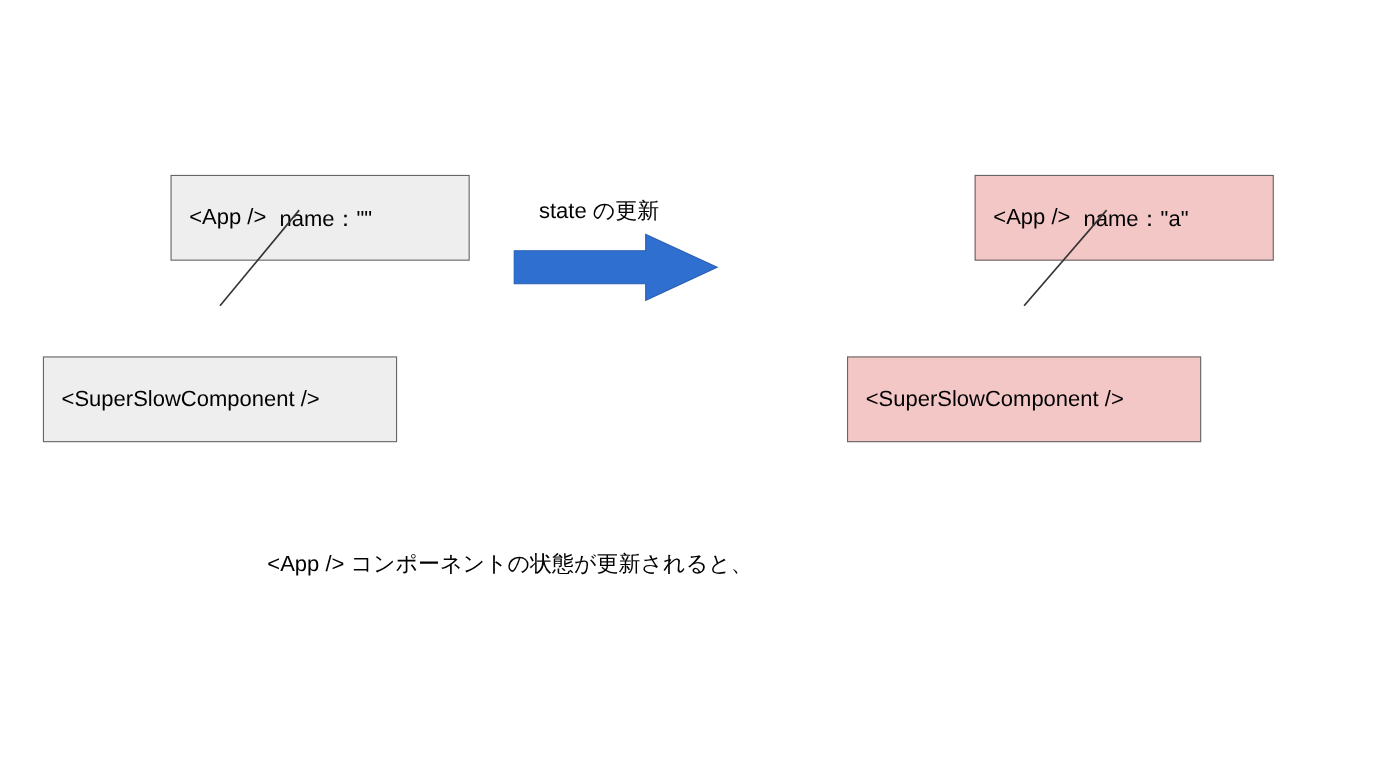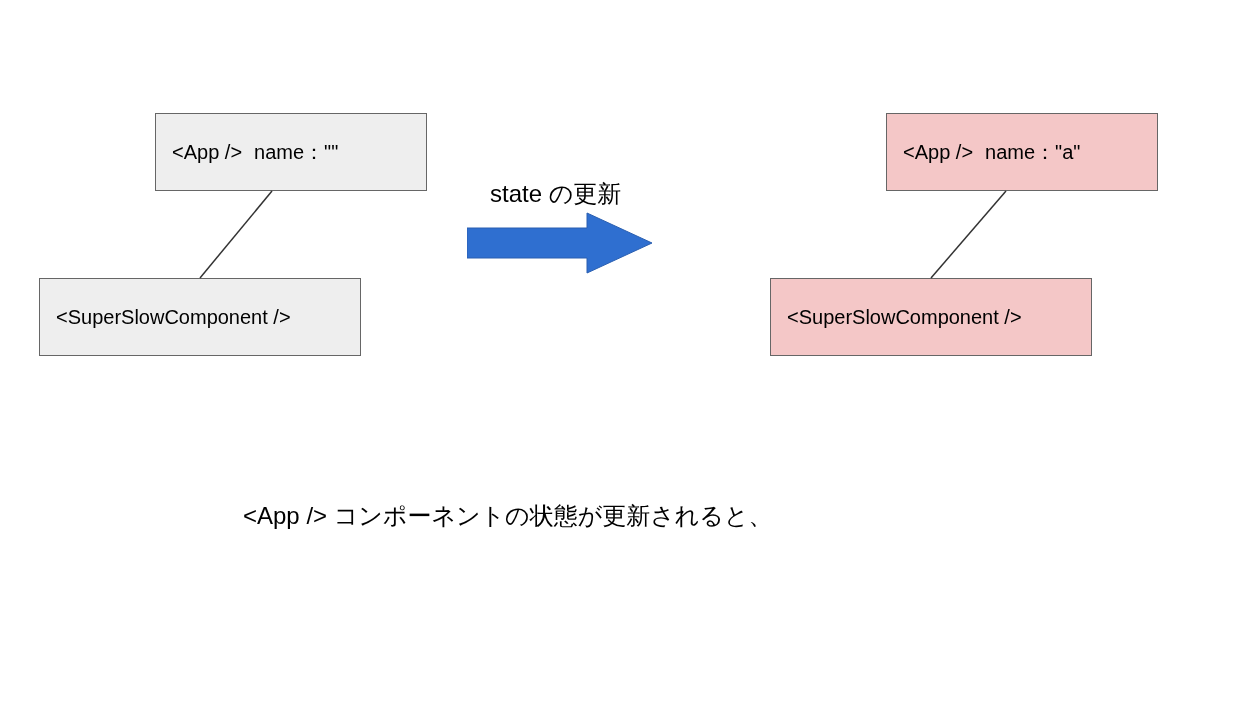--- a/index.html
+++ b/index.html
@@ -13,36 +13,37 @@
     color: #000;
     position: relative;
   }
   .box {
     position: absolute;
     border: 1px solid #666;
     display: flex;
     align-items: center;
     padding-left: 16px;
     box-sizing: border-box;
+    margin-top: 46px;
   }
   .box .inner-left {
     padding-right: 12px;
   }
   .box .inner-right {
     padding-left: 0px;
   }
   .gray { background: #eeeeee; }
   .pink { background: #f4c7c7; }
   .label {
     position: absolute;
-    font-size: 24px;
+    font-size: 20px;
   }
   .desc {
     position: absolute;
-    font-size: 24px;
+    font-size: 20px;
     line-height: 1.6;
   }
   svg.connector {
     position: absolute;
     left: 0; top: 0;
     width: 1256px; height: 705px;
     pointer-events: none;
   }
   .arrow {
     position: absolute;

